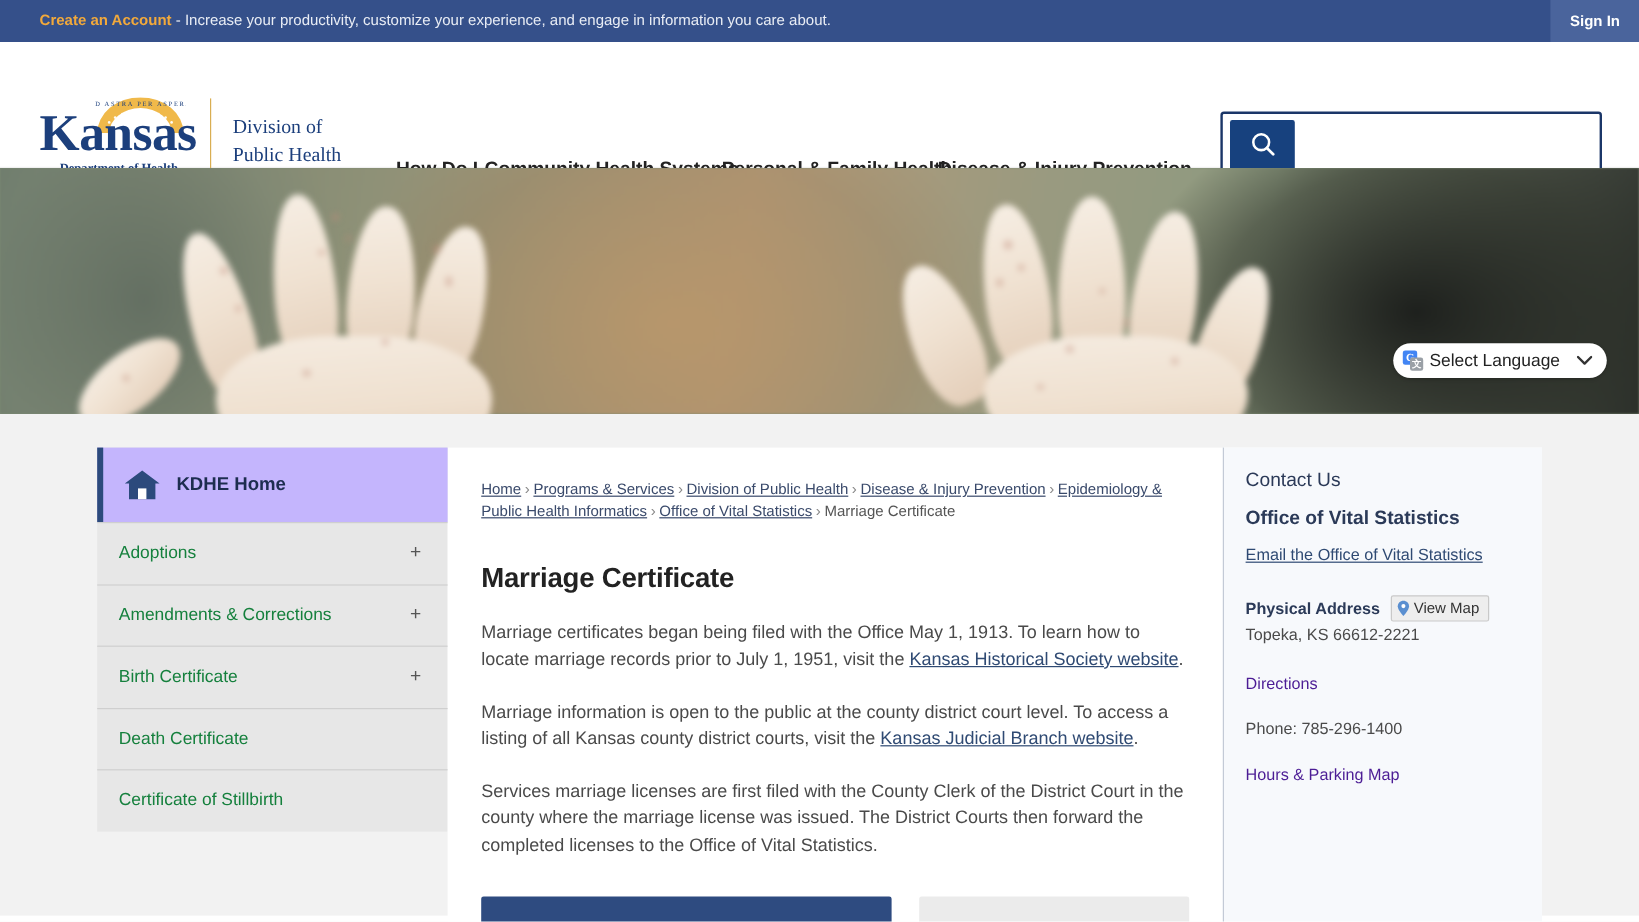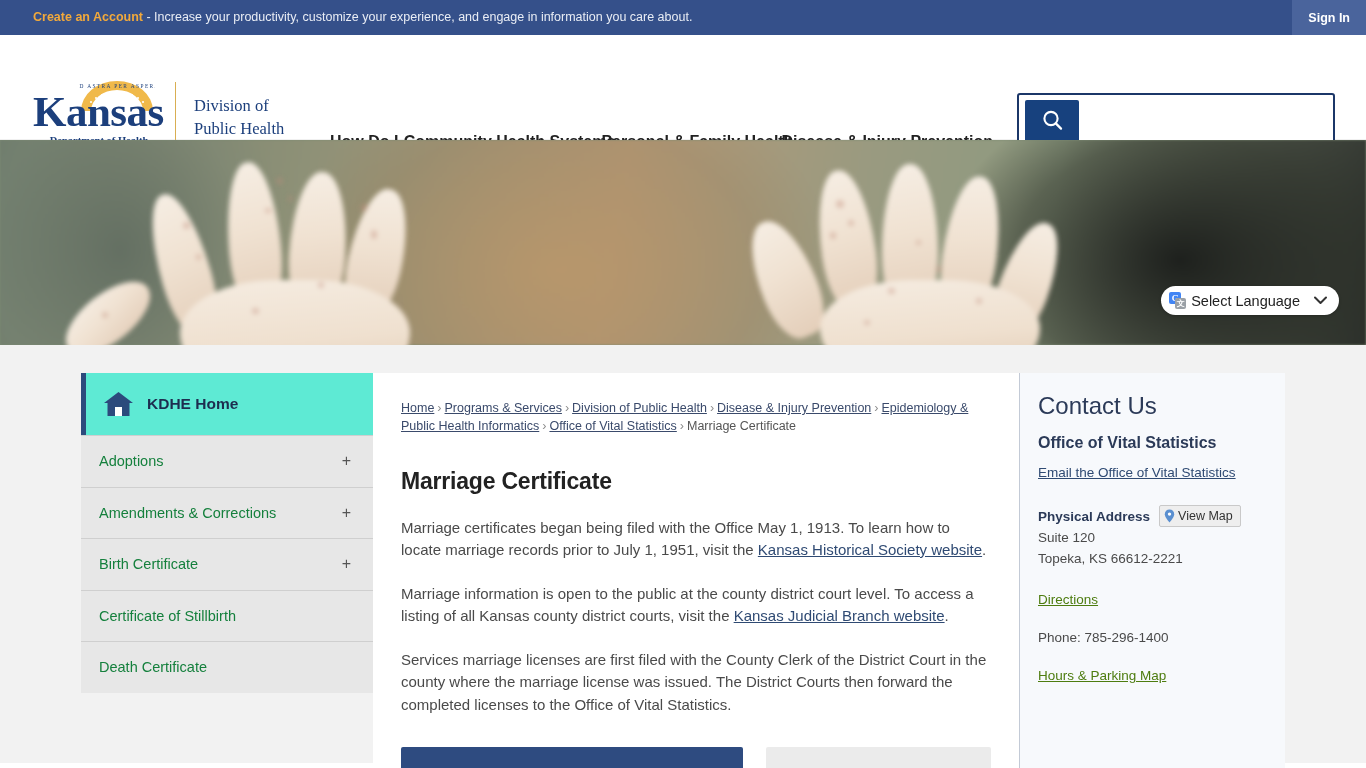--- a/index.html
+++ b/index.html
@@ -269,21 +269,21 @@
   }
 
   
   .side-nav {
     width: 292px;
     flex: none;
     background: #e7e7e7;
   }
   .side-nav-home {
     position: relative;
-    background: #5eead4;
+    background: #c4b5fd;
     height: 62px;
     display: flex;
     align-items: center;
     padding-left: 22px;
     cursor: pointer;
     text-align: center;
   }
   .side-nav-home::before {
     content: "";
     position: absolute;
@@ -387,21 +387,21 @@
   
   .contact-panel {
     width: 266px;
     flex: none;
     background: #f7f9fc;
     border-left: 1px solid #c3cad6;
     padding: 19px 22px 0 18px;
     align-self: stretch;
   }
   .contact-heading {
-    font-size: 24px;
+    font-size: 16px;
     color: #2b3a58;
     margin: 0;
     font-weight: normal;
   }
   .contact-office {
     font-size: 16px;
     font-weight: bold;
     color: #2b3a58;
     margin: 14px 0 0 0;
   }
@@ -439,22 +439,21 @@
   .pin-icon { margin-right: 3px; display: flex; }
   .addr-line {
     font-size: 13.5px;
     color: #4a4a4a;
     line-height: 1.57;
   }
   .contact-link {
     display: block;
     margin-top: 23px;
     font-size: 13.5px;
-    color: #4d7c0f;
-    text-decoration: underline;
+    color: #4c1d95;
   }
   .contact-phone {
     margin-top: 23px;
     font-size: 13.5px;
     color: #4a4a4a;
   }
 </style>
 </head>
 <body>
 
@@ -599,25 +598,25 @@
       </div>
       <div class="side-nav-item">
         <span class="side-nav-label">Amendments &amp; Corrections</span>
         <span class="side-nav-plus">+</span>
       </div>
       <div class="side-nav-item">
         <span class="side-nav-label">Birth Certificate</span>
         <span class="side-nav-plus">+</span>
       </div>
       <div class="side-nav-item">
+        <span class="side-nav-label">Death Certificate</span>
+        <span class="side-nav-plus"></span>
+      </div>
+      <div class="side-nav-item">
         <span class="side-nav-label">Certificate of Stillbirth</span>
-        <span class="side-nav-plus"></span>
-      </div>
-      <div class="side-nav-item">
-        <span class="side-nav-label">Death Certificate</span>
         <span class="side-nav-plus"></span>
       </div>
     </nav>
 
     <div class="main-panel">
 
       <div class="article">
 
         <div class="breadcrumb"><a>Home</a><span class="sep">›</span><a>Programs &amp; Services</a><span class="sep">›</span><a>Division of Public Health</a><span class="sep">›</span><a>Disease &amp; Injury Prevention</a><span class="sep">›</span><a>Epidemiology &amp; Public Health Informatics</a><span class="sep">›</span><a>Office of Vital Statistics</a><span class="sep">›</span><span class="current">Marriage Certificate</span></div>
 
@@ -646,21 +645,20 @@
             <span class="pin-icon">
               <svg width="11" height="14" viewBox="0 0 11 14">
                 <path d="M5.5 0.6 C2.8 0.6 0.8 2.6 0.8 5.2 C0.8 8.4 5.5 13.4 5.5 13.4 C5.5 13.4 10.2 8.4 10.2 5.2 C10.2 2.6 8.2 0.6 5.5 0.6 Z" fill="#5a8fd0"></path>
                 <circle cx="5.5" cy="5.1" r="1.7" fill="#ffffff"></circle>
               </svg>
             </span>
             <span>View Map</span>
           </button>
         </div>
 
-        <div class="addr-line">Suite 120</div>
         <div class="addr-line">Topeka, KS 66612-2221</div>
 
         <a class="contact-link">Directions</a>
         <div class="contact-phone">Phone: 785-296-1400</div>
         <a class="contact-link">Hours &amp; Parking Map</a>
       </aside>
 
     </div>
   </div>
 </div>

